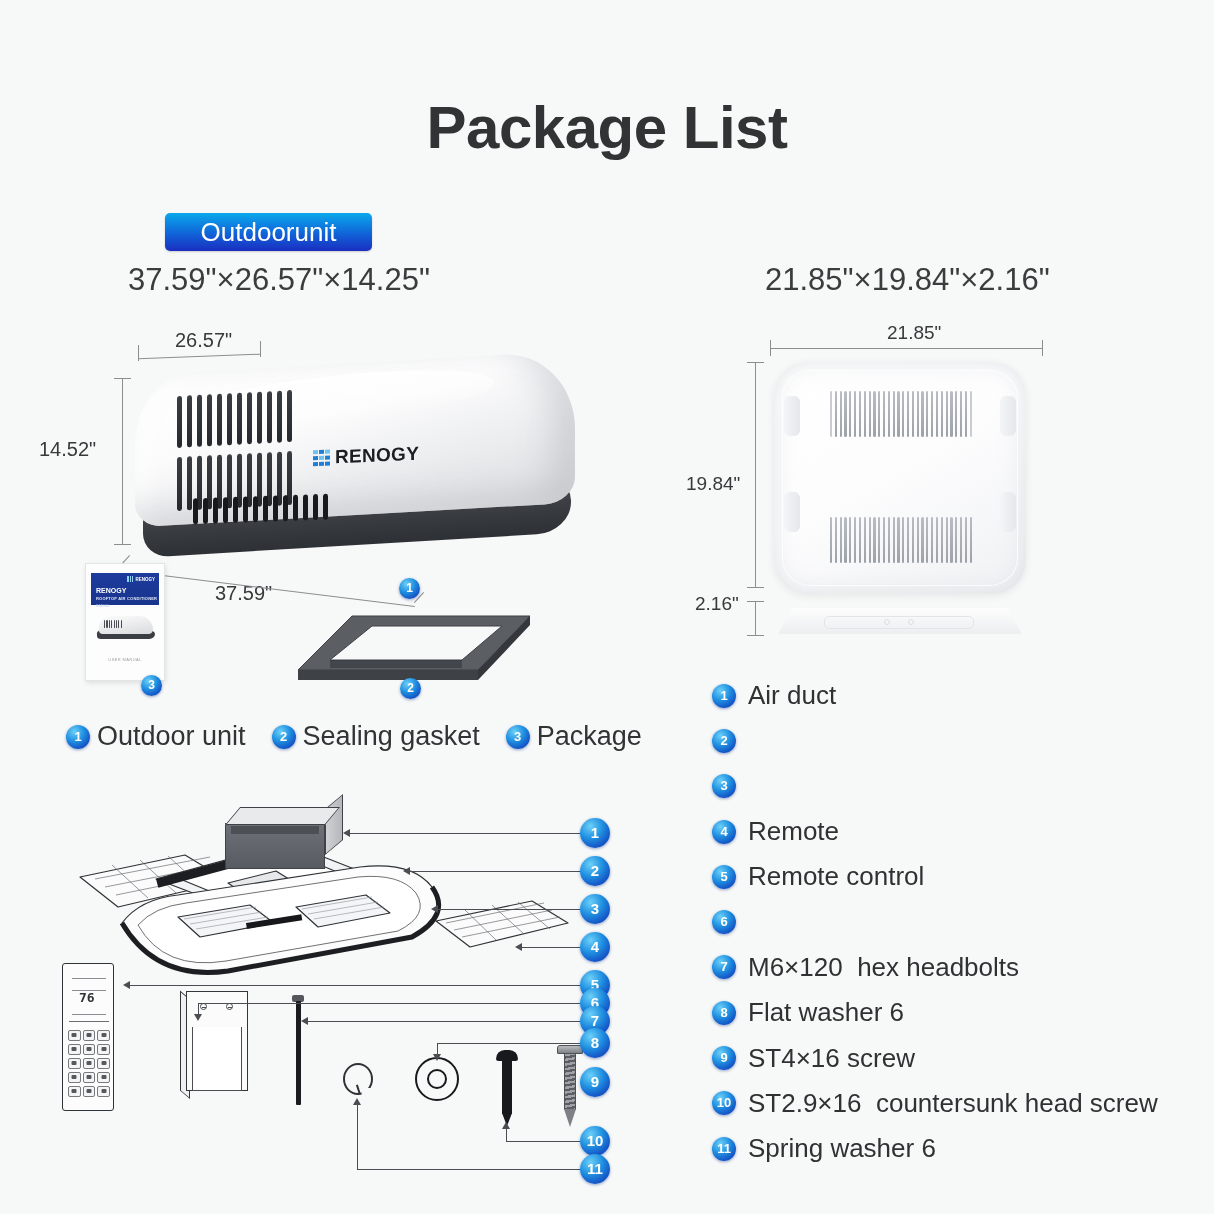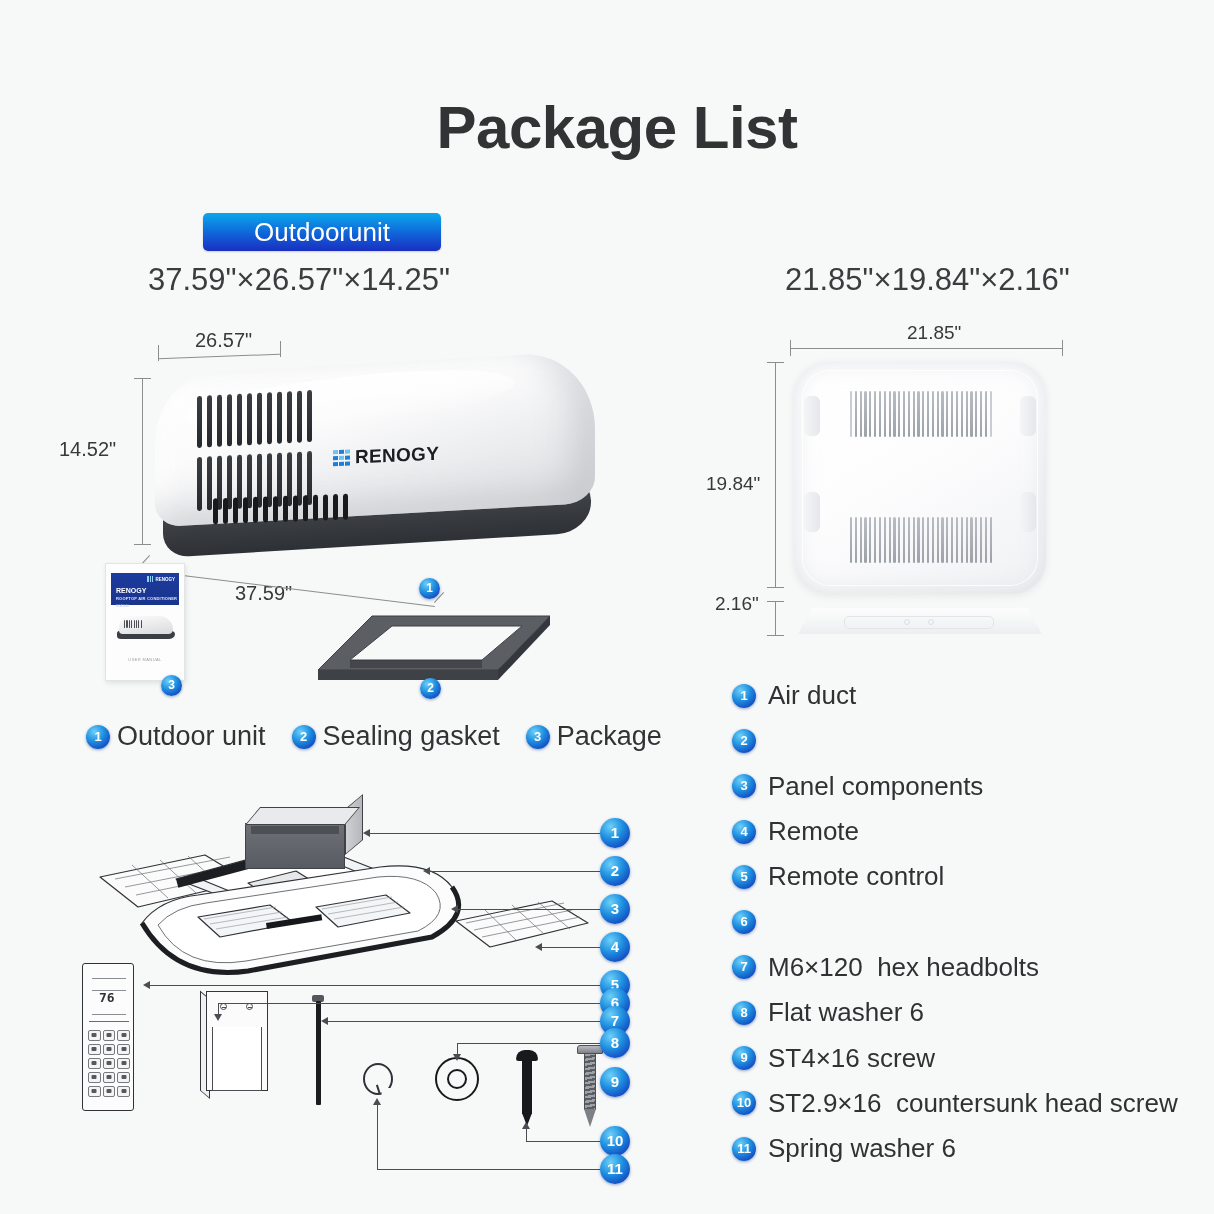--- a/index.html
+++ b/index.html
@@ -4,41 +4,41 @@
 <style>
   * { box-sizing: border-box; margin: 0; padding: 0; }
   body {
     width: 1214px; height: 1214px;
     background: #f7f8f8;
     font-family: "Liberation Sans", sans-serif;
     color: #2f3133;
     overflow: hidden;
     position: relative;
   }
-  .page { position: absolute; inset: 0; margin-left: 20px; }
+  .page { position: absolute; inset: 0; }
 
   
   .title {
     position: absolute; top: 93px; left: 0; width: 100%;
     text-align: center;
     font-size: 60px; font-weight: 700; letter-spacing: -0.5px;
     color: #313335;
   }
 
   
   .badge-pill {
     position: absolute;
     height: 38px; line-height: 38px;
     border-radius: 5px;
     background: linear-gradient(180deg, #0aa8ec 0%, #1063d8 55%, #1a2ec0 100%);
     color: #fff; font-size: 26px; font-weight: 400;
     text-align: center; padding: 0 22px;
     box-shadow: 0 1px 2px rgba(0,0,0,.18);
   }
-  .pill-out { top: 213px; left: 183px; width: 238px; }
+  .pill-out { top: 213px; left: 165px; width: 207px; }
   .pill-in  { top: 213px; left: 789px; width: 248px; }
 
   .dims {
     position: absolute; font-size: 31px; color: #3a3c3e; white-space: nowrap;
   }
   .dims-out { top: 262px; left: 128px; }
   .dims-in  { top: 262px; left: 765px; }
 
   
   .num {
@@ -551,21 +551,20 @@
   <div id="parts-list">
     <div class="plist-item">
       <span class="num num-md">1</span>
       <span class="lbl">Air duct</span>
     </div>
     <div class="plist-item">
       <span class="num num-md">2</span>
     </div>
     <div class="plist-item">
       <span class="num num-md">3</span>
-      <span class="lbl">Panel components</span>
     </div>
     <div class="plist-item">
       <span class="num num-md">4</span>
       <span class="lbl">Remote</span>
     </div>
     <div class="plist-item">
       <span class="num num-md">5</span>
       <span class="lbl">Remote control</span>
     </div>
     <div class="plist-item">

